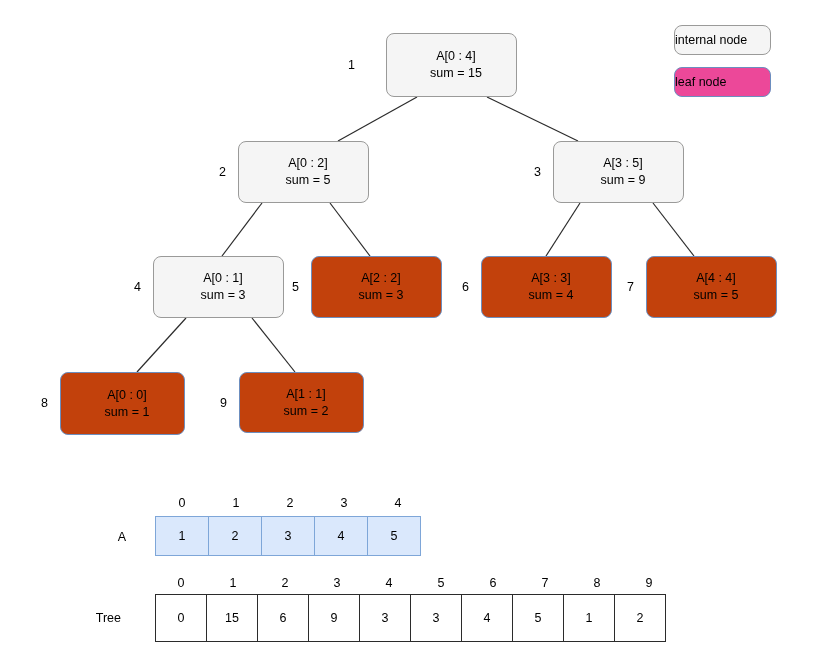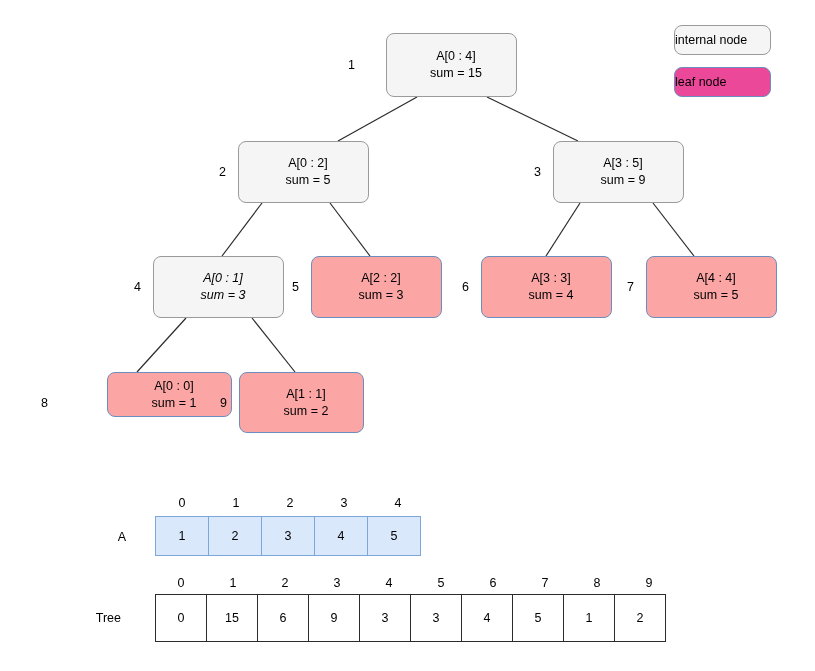--- a/index.html
+++ b/index.html
@@ -39,21 +39,21 @@
     font-size: 12.5px;
     line-height: 17px;
     text-align: center;
     padding-left: 9px;
   }
   .tree-node.internal {
     background: #f5f5f5;
     border: 1.2px solid #9a9a99;
   }
   .tree-node.leaf {
-    background: #fca5a5;
+    background: #c2410c;
     border: 1.2px solid #6c8ebf;
   }
   .node-range, .node-sum { display: block; white-space: nowrap; }
   .node-index {
     position: absolute;
     font-size: 12.5px;
     line-height: 14px;
     text-align: right;
     color: #000;
   }
@@ -132,41 +132,41 @@
       <div class="tree-node internal" style="left: 238px; top: 141px; width: 131px; height: 62px;">
         <span class="node-range">A[0 : 2]</span>
         <span class="node-sum">sum = 5</span>
       </div>
       <div class="node-index" style="left: 212px; top: 165px; width: 14px;">2</div>
       <div class="tree-node internal" style="left: 553px; top: 141px; width: 131px; height: 62px;">
         <span class="node-range">A[3 : 5]</span>
         <span class="node-sum">sum = 9</span>
       </div>
       <div class="node-index" style="left: 527px; top: 165px; width: 14px;">3</div>
-      <div class="tree-node internal" style="left: 153px; top: 256px; width: 131px; height: 62px; font-style: italic;">
+      <div class="tree-node internal" style="left: 153px; top: 256px; width: 131px; height: 62px;">
         <span class="node-range">A[0 : 1]</span>
         <span class="node-sum">sum = 3</span>
       </div>
       <div class="node-index" style="left: 127px; top: 280px; width: 14px;">4</div>
       <div class="tree-node leaf" style="left: 311px; top: 256px; width: 131px; height: 62px;">
         <span class="node-range">A[2 : 2]</span>
         <span class="node-sum">sum = 3</span>
       </div>
       <div class="node-index" style="left: 285px; top: 280px; width: 14px;">5</div>
       <div class="tree-node leaf" style="left: 481px; top: 256px; width: 131px; height: 62px; align-items: center;">
         <span class="node-range">A[3 : 3]</span>
         <span class="node-sum">sum = 4</span>
       </div>
       <div class="node-index" style="left: 455px; top: 280px; width: 14px;">6</div>
       <div class="tree-node leaf" style="left: 646px; top: 256px; width: 131px; height: 62px;">
         <span class="node-range">A[4 : 4]</span>
         <span class="node-sum">sum = 5</span>
       </div>
       <div class="node-index" style="left: 620px; top: 280px; width: 14px;">7</div>
-      <div class="tree-node leaf" style="left: 60px; top: 372px; width: 125px; height: 45px; margin-left: 47px;">
+      <div class="tree-node leaf" style="left: 60px; top: 372px; width: 125px; height: 63px;">
         <span class="node-range">A[0 : 0]</span>
         <span class="node-sum">sum = 1</span>
       </div>
       <div class="node-index" style="left: 34px; top: 396px; width: 14px;">8</div>
       <div class="tree-node leaf" style="left: 239px; top: 372px; width: 125px; height: 61px;">
         <span class="node-range">A[1 : 1]</span>
         <span class="node-sum">sum = 2</span>
       </div>
       <div class="node-index" style="left: 213px; top: 396px; width: 14px;">9</div>
     </div>

